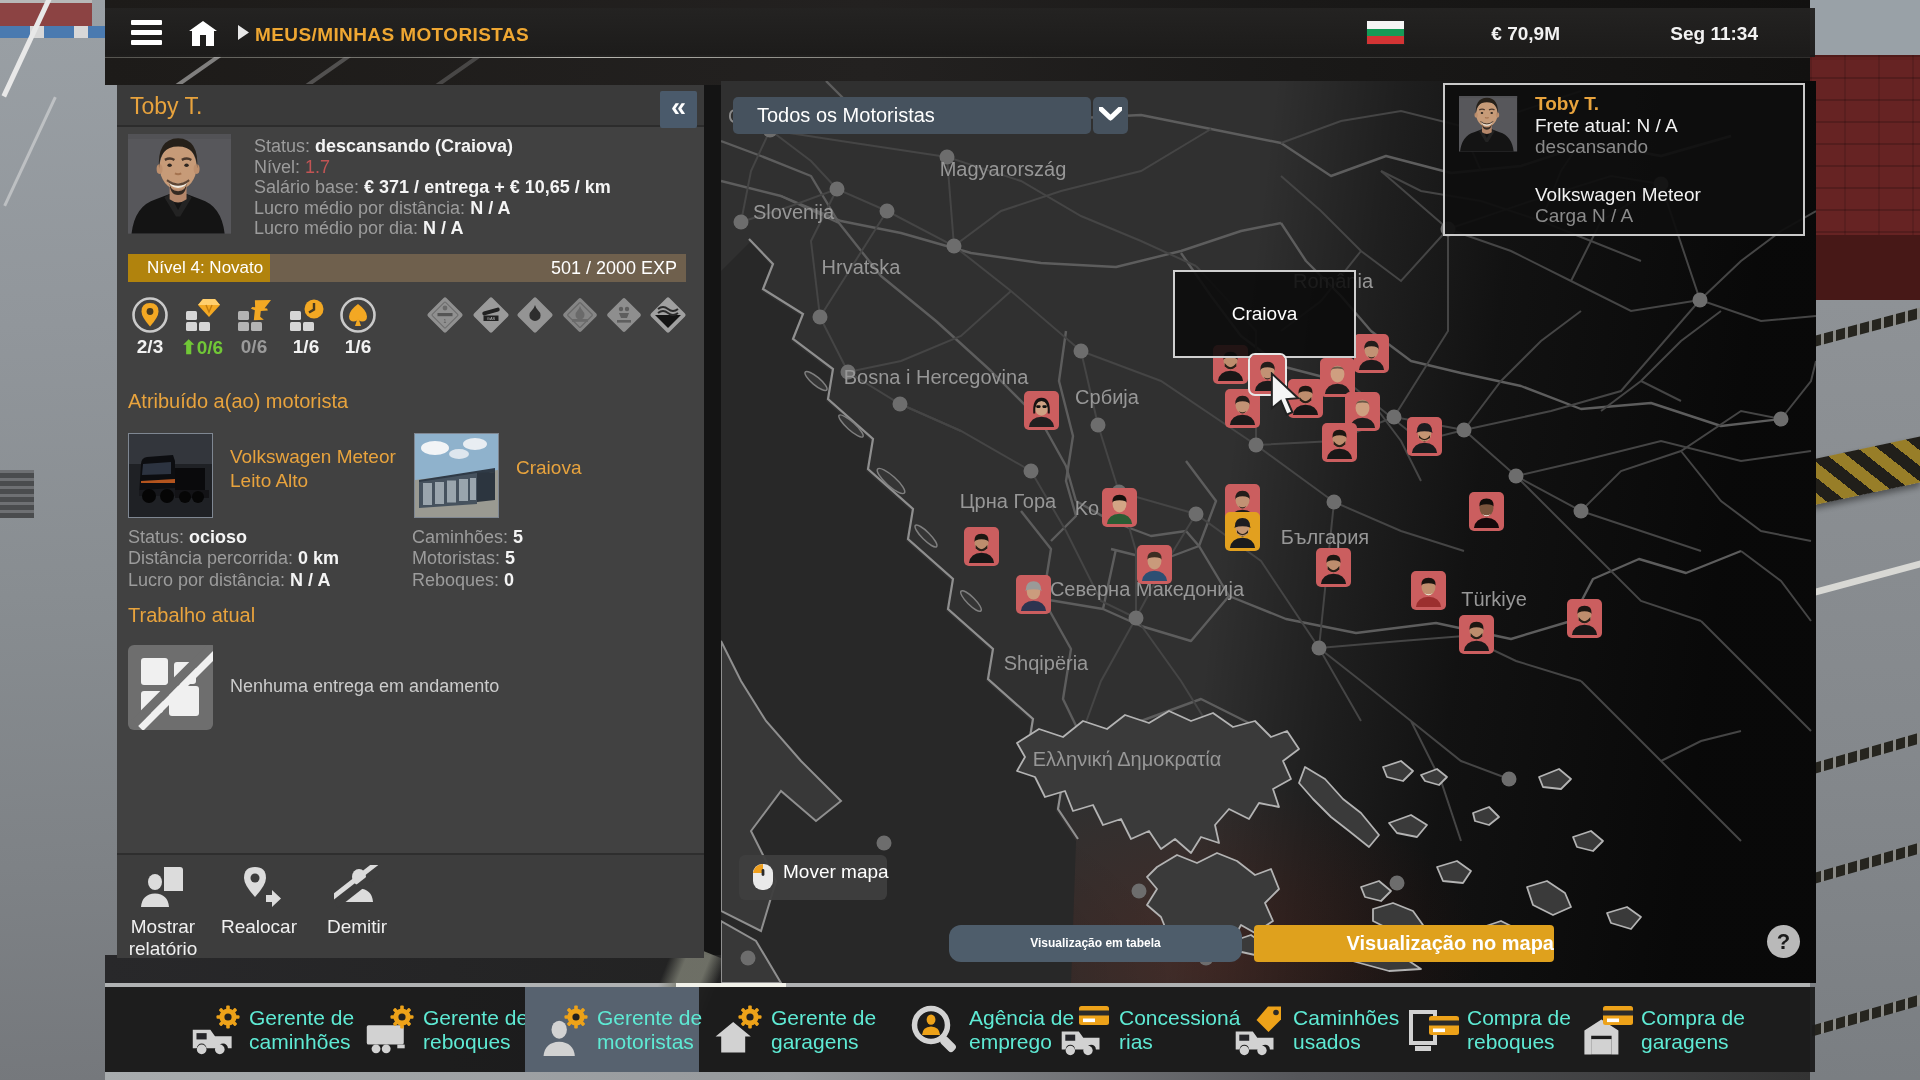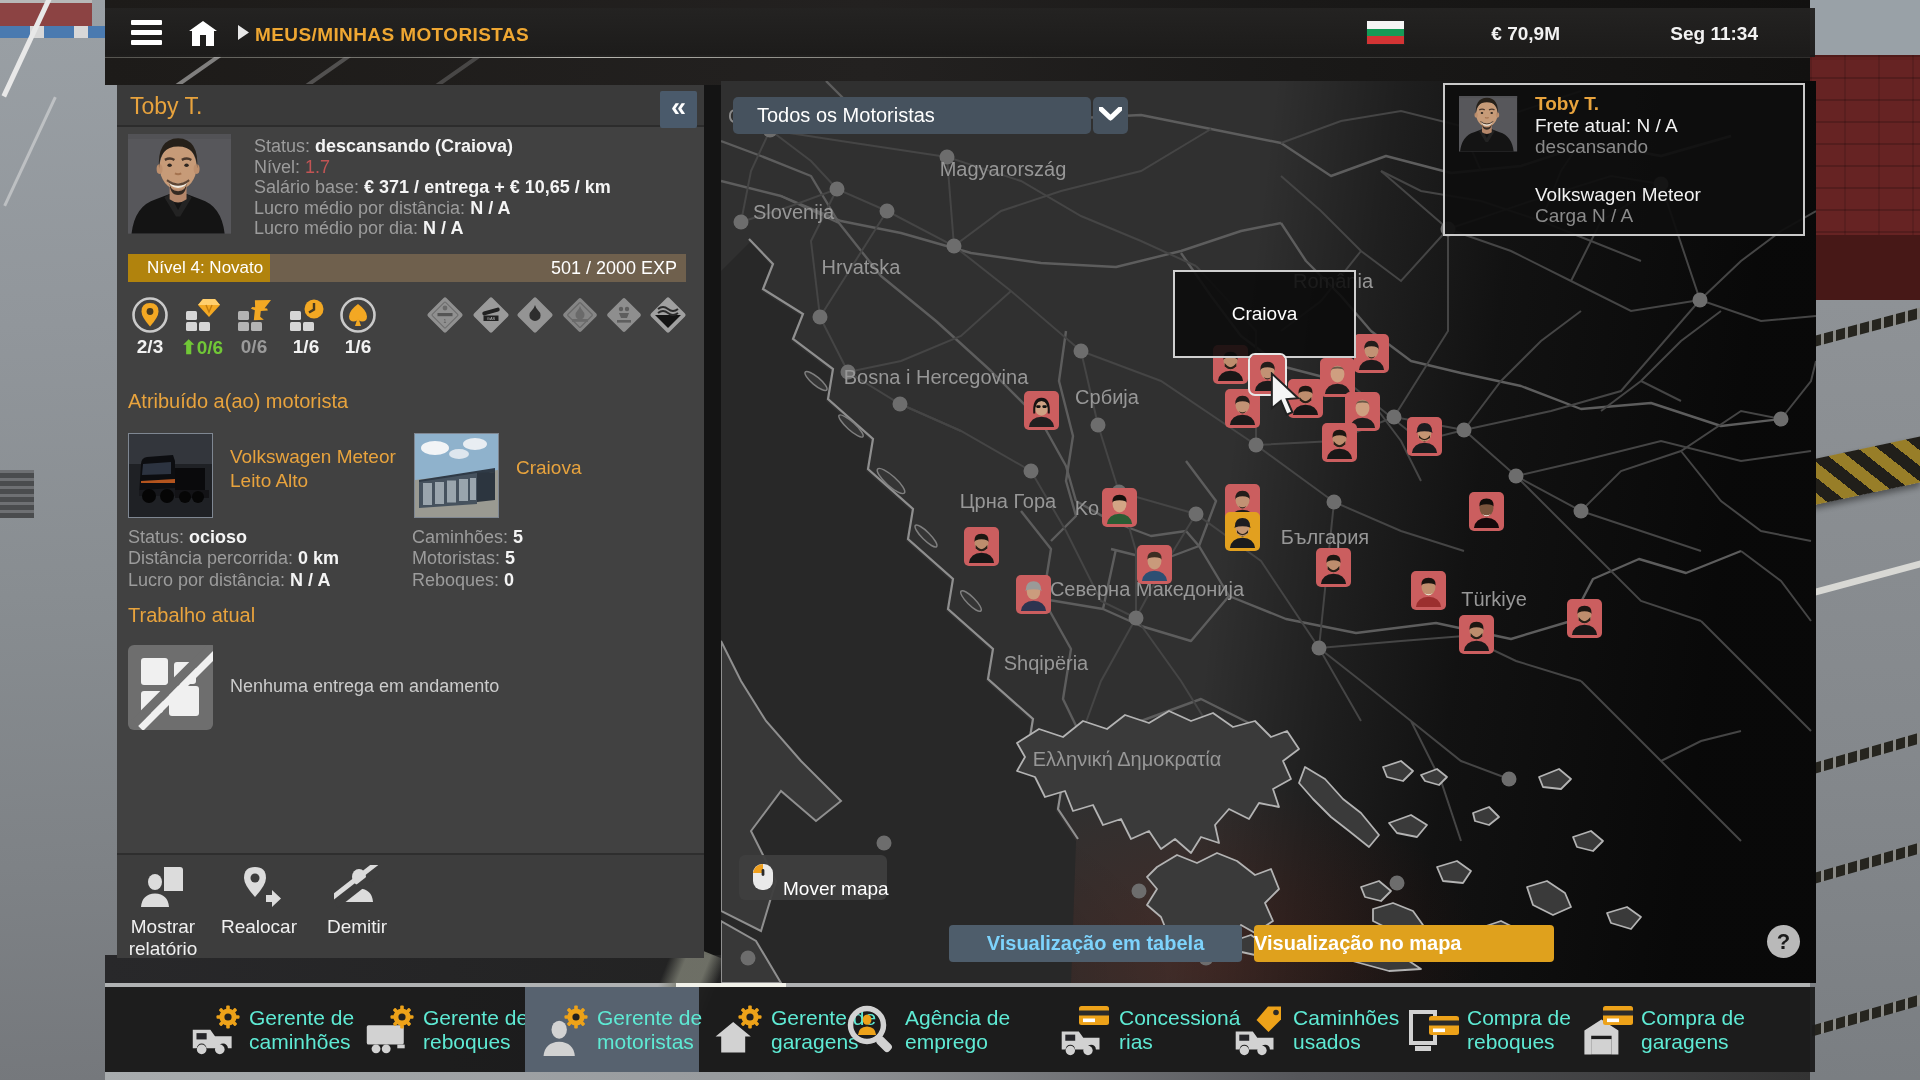--- a/index.html
+++ b/index.html
@@ -63,23 +63,23 @@
 #oum{position:absolute;left:7px;top:24px;color:#8a8a8a;font-size:20px}
 #dcard{position:absolute;left:722px;top:2px;width:362px;height:153px;background:rgba(14,14,14,.93);border:2px solid #c9c9c9}
 #dcard .ph{position:absolute;left:14px;top:11px;width:61px;height:61px}
 #dcard .tx{position:absolute;left:90px;top:8px;font-size:19px;line-height:21.5px}
 #tooltip{position:absolute;left:452px;top:189px;width:183px;height:88px;background:rgba(10,10,10,.88);border:2px solid #cfcfcf;color:#fff;font-size:19px;text-align:center;line-height:84px}
 .mk{position:absolute;width:35px;height:39px;background:#cb5e5f;border-radius:5px;padding:3px}
 .mk svg{width:29px;height:33px;border-radius:2px;display:block}
 .mksel{outline:2px solid #e8e8e8}
 .mkor{background:#e2a01f}
 #mover{position:absolute;left:18px;top:774px;width:148px;height:45px;background:rgba(62,62,62,.95);border-radius:6px;color:#fff;font-size:19px}
-#mover span{position:absolute;left:44px;top:23px;white-space:nowrap}
-#vbtn1{position:absolute;left:228px;top:844px;width:293px;height:37px;background:#4e5d6b;border-radius:4px;color:#7dd3fc;font-size:20px;font-weight:bold;text-align:center;line-height:37px}
-#vbtn2{position:absolute;left:533px;top:844px;width:300px;height:37px;background:#dfa11d;border-radius:4px;color:#fff;font-size:20px;font-weight:bold;text-align:left;line-height:37px}
+#mover span{position:absolute;left:44px;top:6px;white-space:nowrap}
+#vbtn1{position:absolute;left:228px;top:844px;width:293px;height:37px;background:#4e5d6b;border-radius:12px;color:#ffffff;font-size:12px;font-weight:bold;text-align:center;line-height:37px}
+#vbtn2{position:absolute;left:533px;top:844px;width:300px;height:37px;background:#dfa11d;border-radius:4px;color:#fff;font-size:20px;font-weight:bold;text-align:right;line-height:37px}
 #qmark{position:absolute;left:1046px;top:844px;width:33px;height:33px;background:#b9b9b9;border-radius:50%;color:#1a1a1a;font-size:22px;font-weight:bold;text-align:center;line-height:33px}
 
 #nav{position:absolute;left:105px;top:987px;width:1710px;height:85px;background:rgba(28,28,28,.95)}
 .tab{position:absolute;top:0;width:174px;height:85px}
 .tabsel{background:#57626f}
 .tab .ic{position:absolute;left:12px;top:17px;width:52px;height:52px}
 .tab .l{position:absolute;left:72px;top:19px;color:#5eead4;font-size:21px;line-height:23.5px;white-space:nowrap}
 </style>
 </head>
 <body>
@@ -752,21 +752,21 @@
       <svg class="ic" viewBox="0 0 52 52">
         <g fill="#d2d2d2" transform="translate(3,14) scale(1.6)">
           <use href="#housei"></use>
         </g>
         <g transform="translate(27,1)">
           <use href="#gear"></use>
         </g>
       </svg>
       <div class="l">Gerente de<br>garagens</div>
     </div>
-  <div class="tab" style="left:728px">
+  <div class="tab" style="left:792px">
       <svg class="ic" viewBox="0 0 52 52">
         <circle cx="22" cy="21" r="16.5" fill="none" stroke="#d2d2d2" stroke-width="5.5"></circle>
         <g fill="#eda219" transform="translate(11,9) scale(0.92)">
           <use href="#person24"></use>
         </g>
         <rect x="33" y="33" width="17" height="9" rx="3.5" fill="#d2d2d2" transform="rotate(45 37 36)"></rect>
       </svg>
       <div class="l">Agência de<br>emprego</div>
     </div>
   <div class="tab" style="left:942px">

